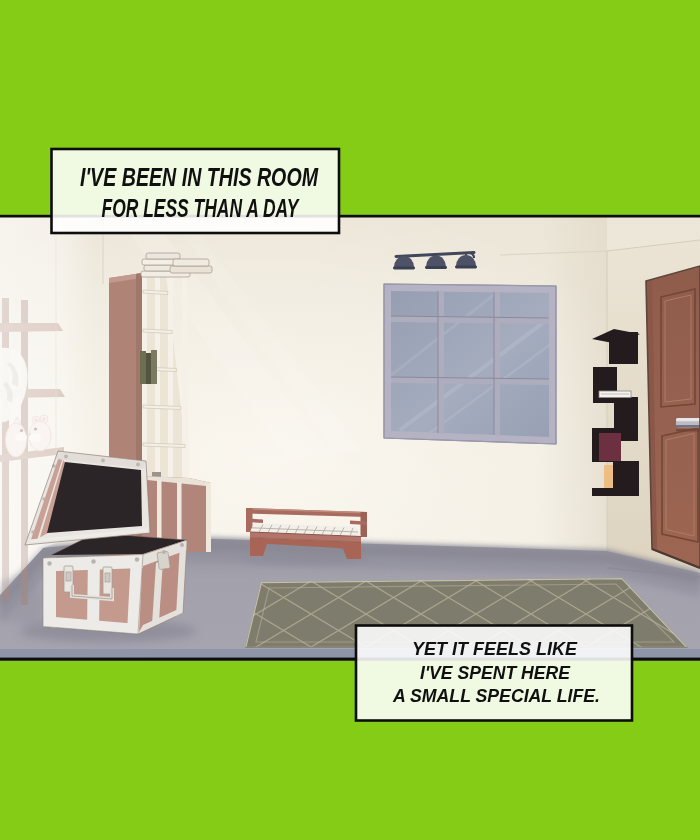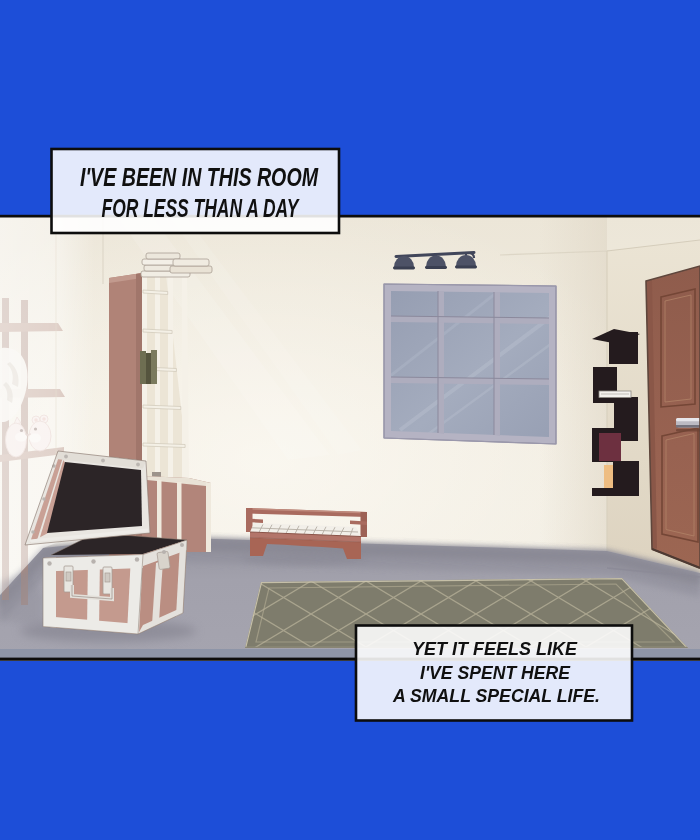--- a/index.html
+++ b/index.html
@@ -1,16 +1,16 @@
 <!DOCTYPE html>
 <html><head>
 <meta charset="utf-8">
 <style>
   html,body{margin:0;padding:0;background:#ffffff;}
-  .page{position:relative;width:700px;height:840px;background:#1d4ed8;overflow:hidden;
+  .page{position:relative;width:700px;height:840px;background:#84cc16;overflow:hidden;
         font-family:"Liberation Sans", sans-serif;}
   svg{display:block;}
 </style>
 </head>
 <body>
 <div class="page">
 <svg width="700" height="840" viewBox="0 0 700 840">
 <defs>
   <linearGradient id="wallG" x1="0" y1="0" x2="0" y2="1">
     <stop offset="0" stop-color="#ece6d8"></stop>

